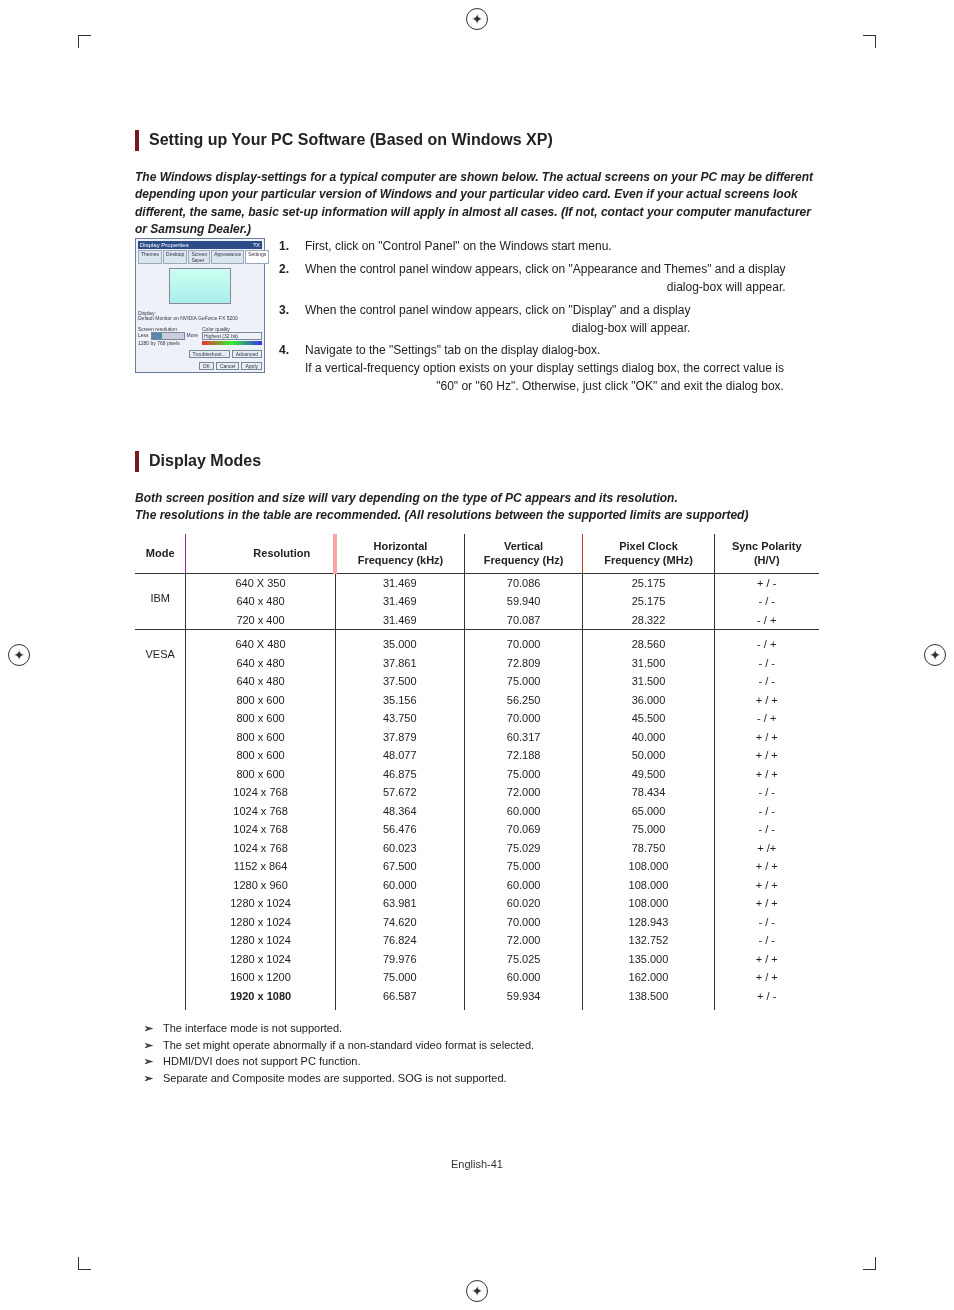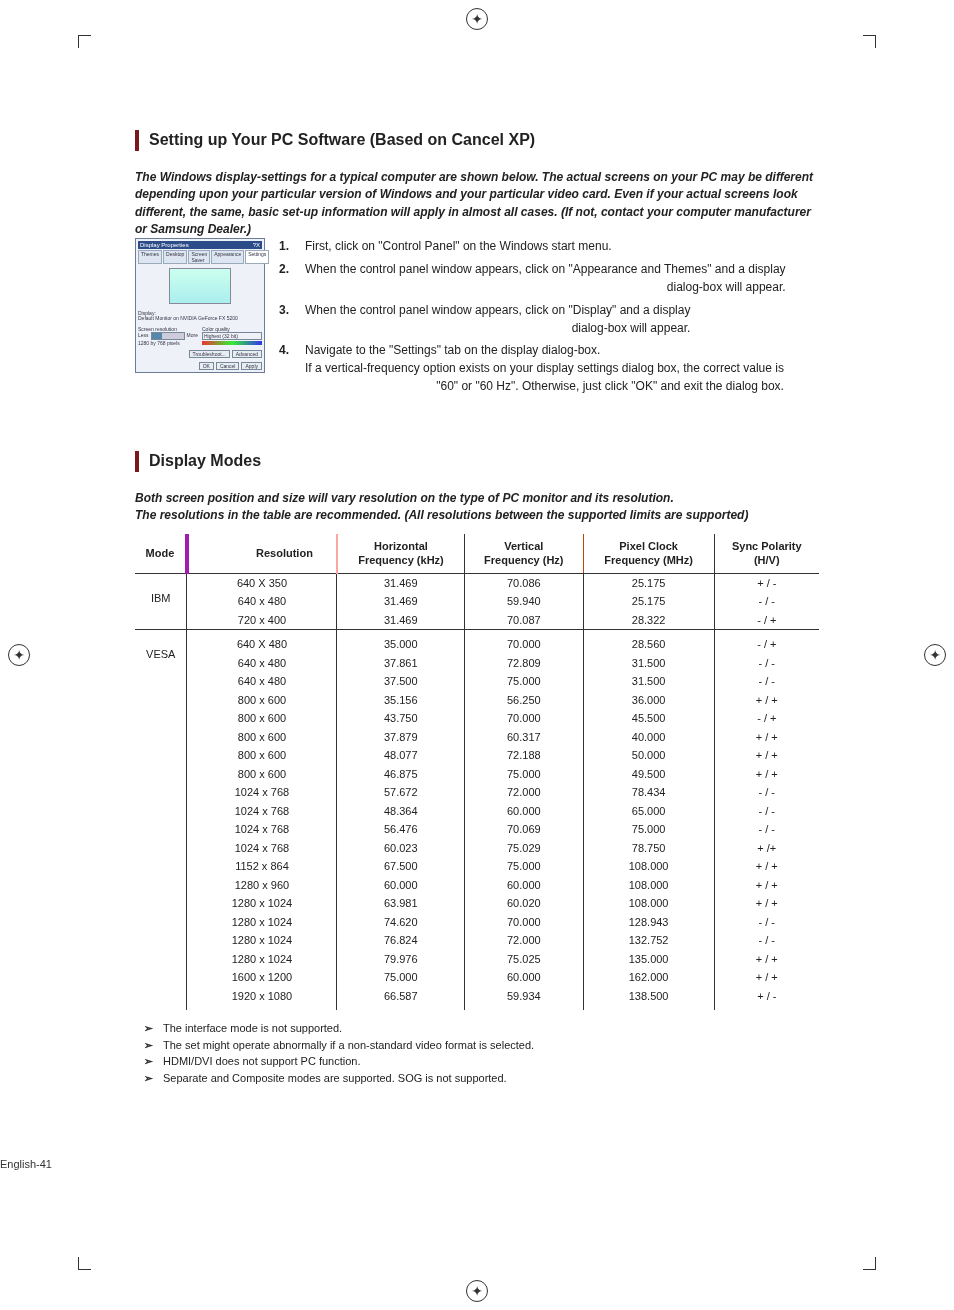--- a/index.html
+++ b/index.html
@@ -150,26 +150,26 @@
   .note-arrow {
     font-weight: bold;
     color: #333;
     min-width: 18px;
     text-align: right;
   }
   .page-num {
     position: absolute;
     bottom: 140px;
     left: 0; right: 0;
-    text-align: left;
+    text-align: center;
     font-size: 11px;
     color: #333;
   }
-  table.modes thead th:first-child { border-right: 4px solid #a21caf; }
-  table.modes thead th:nth-child(2) { border-right: 2px solid #fca5a5; padding-left: 48px; }
+  table.modes thead th:first-child { border-right: 1px solid #a21caf; }
+  table.modes thead th:nth-child(2) { border-right: 4px solid #fca5a5; padding-left: 48px; }
   table.modes thead th:nth-child(3) { border-right: 1px solid #333; }
   table.modes thead th:nth-child(4) { border-right: 1px solid #c2410c; }
   table.modes thead th:nth-child(5) { border-right: 1px solid #333; }
   table.modes tbody td.first-in-group { padding-top: 6px; }
 </style>
 </head>
 <body>
 
 <div class="page">
 
@@ -180,21 +180,21 @@
 
   <div class="crop-frame">
     <div class="corner tl"></div>
       <div class="corner tr"></div>
     <div class="corner bl"></div>
       <div class="corner br"></div>
   </div>
 
   <div class="content">
 
-    <div class="section-heading">Setting up Your PC Software (Based on Cancel XP)</div>
+    <div class="section-heading">Setting up Your PC Software (Based on Windows XP)</div>
     <div class="intro">The Windows display-settings for a typical computer are shown below. The actual screens on your PC may be different depending upon your particular version of Windows and your particular video card. Even if your actual screens look different, the same, basic set-up information will apply in almost all cases. (If not, contact your computer manufacturer or Samsung Dealer.)</div>
 
     <div class="setup-row">
 
       <div class="mock-dialog">
         <div class="mock-title">
           <span>Display Properties</span>
           <span>?X</span>
         </div>
         <div class="mock-tabs">
@@ -261,21 +261,21 @@
               <div>Navigate to the "Settings" tab on the display dialog-box.</div>
               <div class="sub">If a vertical-frequency option exists on your display settings dialog box, the correct value is</div>
               <div class="sub">"60" or "60 Hz". Otherwise, just click "OK" and exit the dialog box.</div>
             </div>
           </div>
         </div>
     </div>
 
     <div class="section-heading">Display Modes</div>
     <div class="dm-intro">
-      <div>Both screen position and size will vary resolution on the type of PC monitor and its resolution.</div>
+      <div>Both screen position and size will vary depending on the type of PC appears and its resolution.</div>
       <div>The resolutions in the table are recommended. (All resolutions between the supported limits are supported)</div>
     </div>
 
     <table class="modes">
       <thead>
         <tr>
           <th>Mode</th>
           <th>Resolution</th>
           <th><span>Horizontal</span><br><span>Frequency (kHz)</span></th>
           <th><span>Vertical</span><br><span>Frequency (Hz)</span></th>
@@ -434,21 +434,21 @@
             <td>+ / +</td>
           </tr>
           <tr>
             <td class="col-sep">1600 x 1200</td>
             <td class="col-sep">75.000</td>
             <td class="col-sep">60.000</td>
             <td class="col-sep">162.000</td>
             <td>+ / +</td>
           </tr>
           <tr>
-            <td class="col-sep" style="padding-bottom: 6px;">1920 x 1080</td>
+            <td class="col-sep" style="padding-bottom: 6px; font-weight: bold;">1920 x 1080</td>
             <td class="col-sep" style="padding-bottom: 6px;">66.587</td>
             <td class="col-sep" style="padding-bottom: 6px;">59.934</td>
             <td class="col-sep" style="padding-bottom: 6px;">138.500</td>
             <td style="padding-bottom: 6px;">+ / -</td>
           </tr>
         </tbody>
     </table>
 
     <div class="notes" id="notes-container">
         <div class="note-row">

